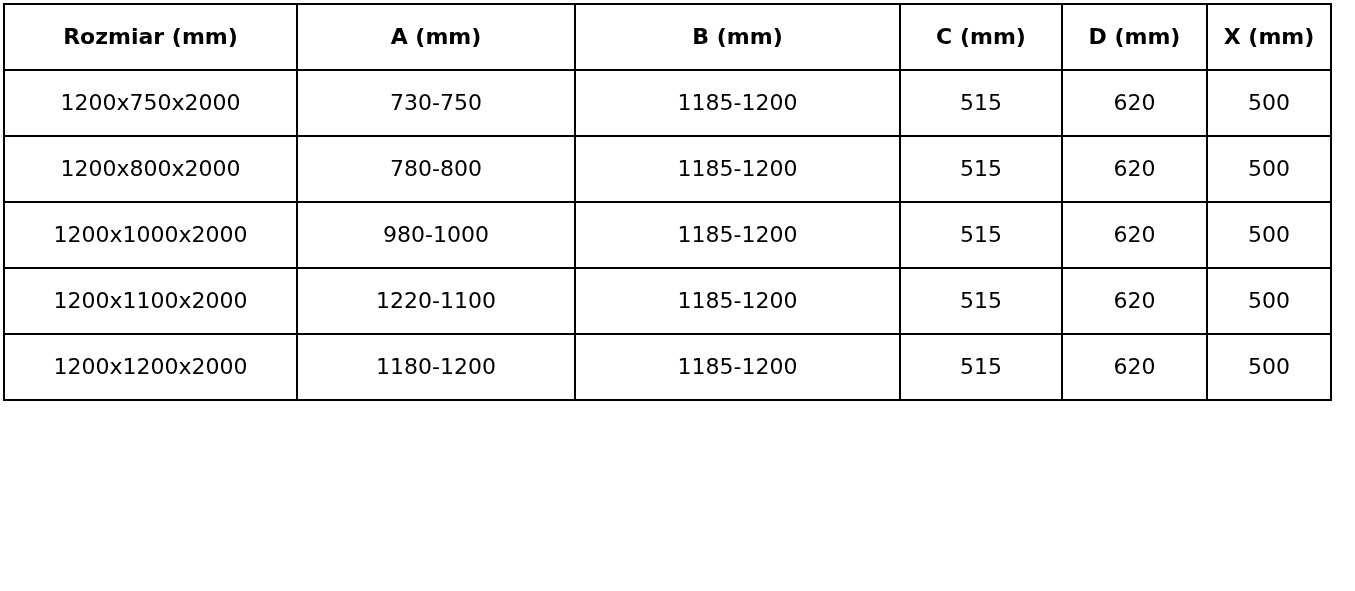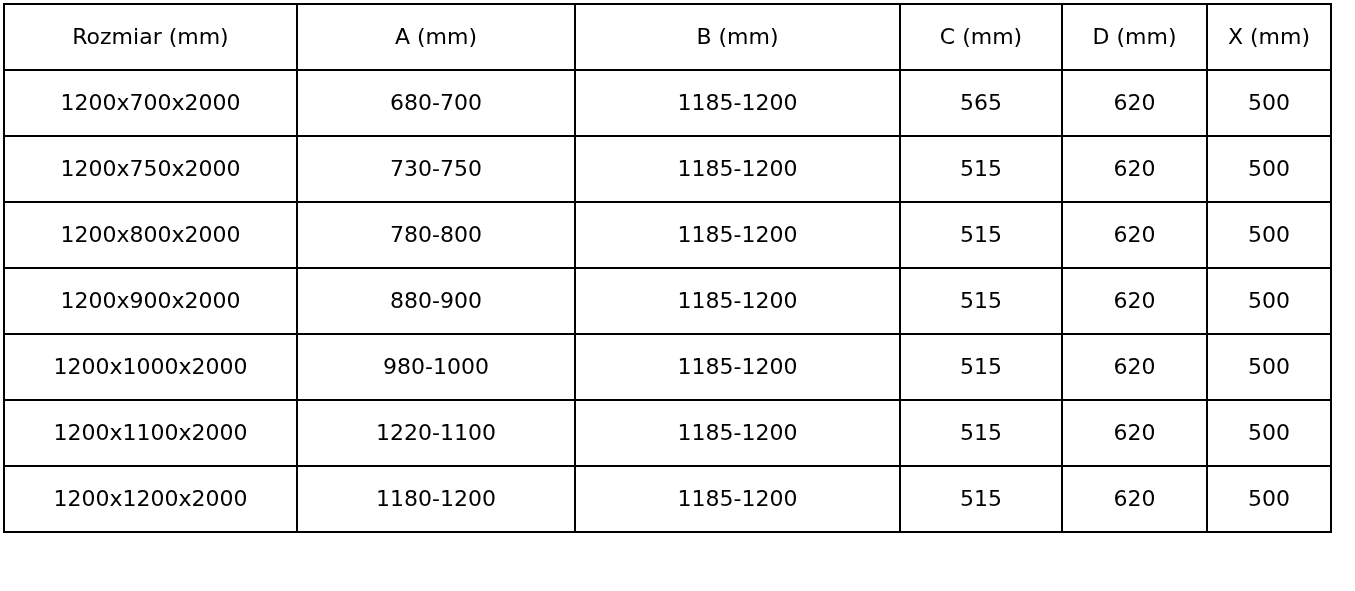--- a/index.html
+++ b/index.html
@@ -31,21 +31,21 @@
     border: 2px solid #000000;
     text-align: center;
     vertical-align: middle;
     font-size: 22px;
     padding: 0;
     height: 64px;
     line-height: 64px;
     white-space: nowrap;
   }
   table.size-table th {
-    font-weight: normal;
+    font-weight: bold;
   }
   table.size-table td {
     font-weight: normal;
   }
   
   col.c0 { width: 293px; }
   col.c1 { width: 278px; }
   col.c2 { width: 325px; }
   col.c3 { width: 162px; }
   col.c4 { width: 145px; }
@@ -69,46 +69,30 @@
         <th>Rozmiar (mm)</th>
         <th>A (mm)</th>
         <th>B (mm)</th>
         <th>C (mm)</th>
         <th>D (mm)</th>
         <th>X (mm)</th>
       </tr>
     </thead>
     <tbody>
       <tr>
-        <td>1200x700x2000</td>
-        <td>680-700</td>
-        <td>1185-1200</td>
-        <td>565</td>
-        <td>620</td>
-        <td>500</td>
-      </tr>
-      <tr>
         <td>1200x750x2000</td>
         <td>730-750</td>
         <td>1185-1200</td>
         <td>515</td>
         <td>620</td>
         <td>500</td>
       </tr>
       <tr>
         <td>1200x800x2000</td>
         <td>780-800</td>
-        <td>1185-1200</td>
-        <td>515</td>
-        <td>620</td>
-        <td>500</td>
-      </tr>
-      <tr>
-        <td>1200x900x2000</td>
-        <td>880-900</td>
         <td>1185-1200</td>
         <td>515</td>
         <td>620</td>
         <td>500</td>
       </tr>
       <tr>
         <td>1200x1000x2000</td>
         <td>980-1000</td>
         <td>1185-1200</td>
         <td>515</td>

